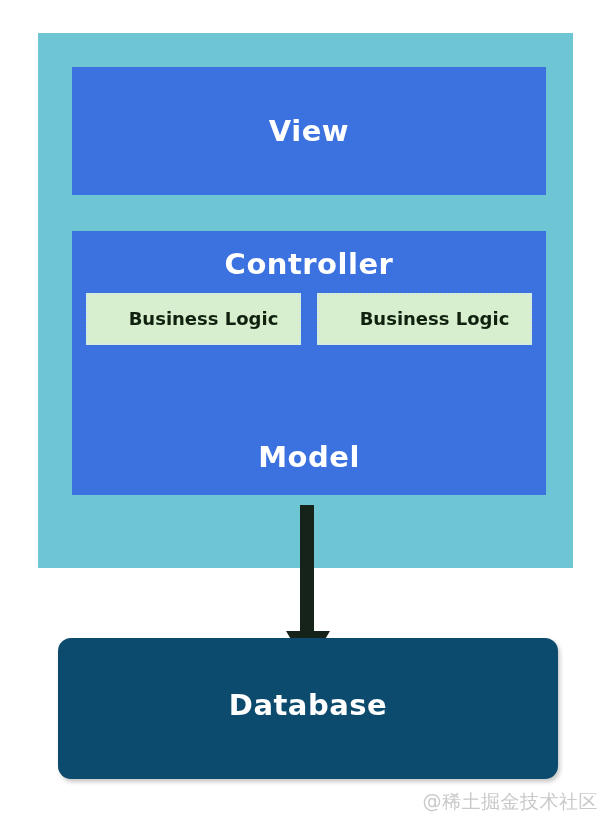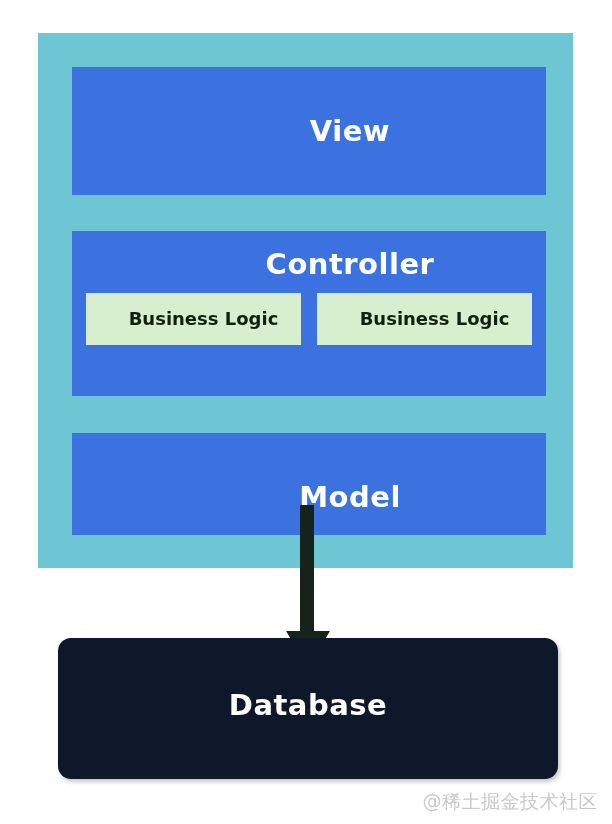--- a/index.html
+++ b/index.html
@@ -46,35 +46,33 @@
     top: 34px;
     height: 128px;
   }
   #controller-box {
     top: 198px;
     height: 165px;
   }
   #model-box {
     top: 360px;
     height: 102px;
-    margin-top: 40px;
   }
 
   .layer-label {
     position: absolute;
-    left: 16px;
+    left: 0;
     width: 100%;
     text-align: center;
     color: #ffffff;
     font-size: 29px;
     font-weight: bold;
     letter-spacing: 0.5px;
     line-height: 1;
     font-family: "DejaVu Sans", sans-serif;
-    padding-left: 25px;
   }
   #view-box .layer-label {
     top: 50px;
   }
   #controller-box .layer-label {
     top: 19px;
   }
   #model-box .layer-label {
     top: 50px;
   }
@@ -118,21 +116,21 @@
     pointer-events: none;
   }
 
   
   #database-box {
     position: absolute;
     left: 58px;
     top: 638px;
     width: 500px;
     height: 141px;
-    background: #0f172a;
+    background: #0c4a6e;
     border-radius: 13px;
     box-shadow: 2px 3px 4px rgba(0,0,0,0.22);
     box-sizing: border-box;
     padding-left: 24px;
   }
   #database-label {
     position: absolute;
     left: 0;
     top: 53px;
     width: 100%;

